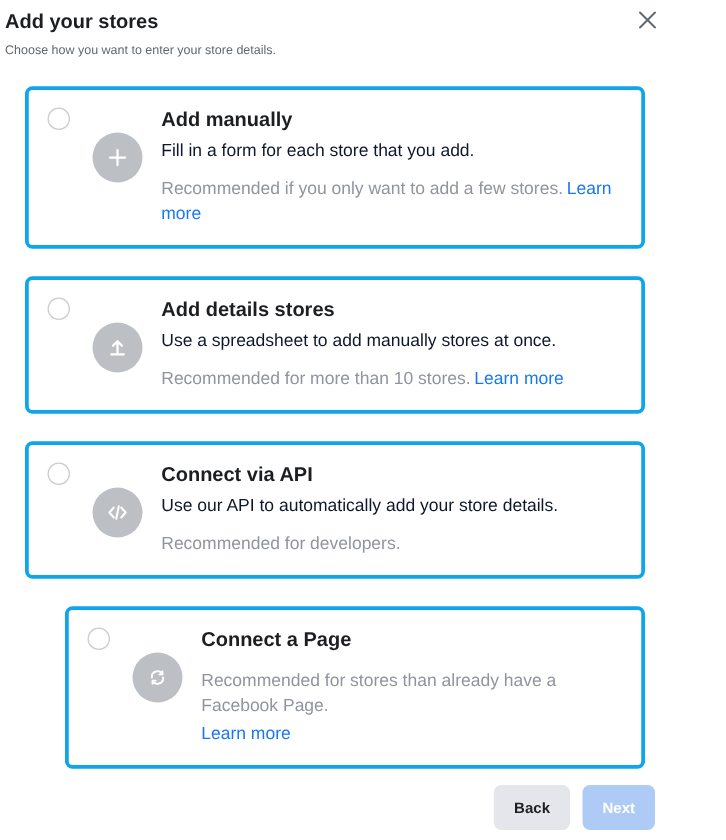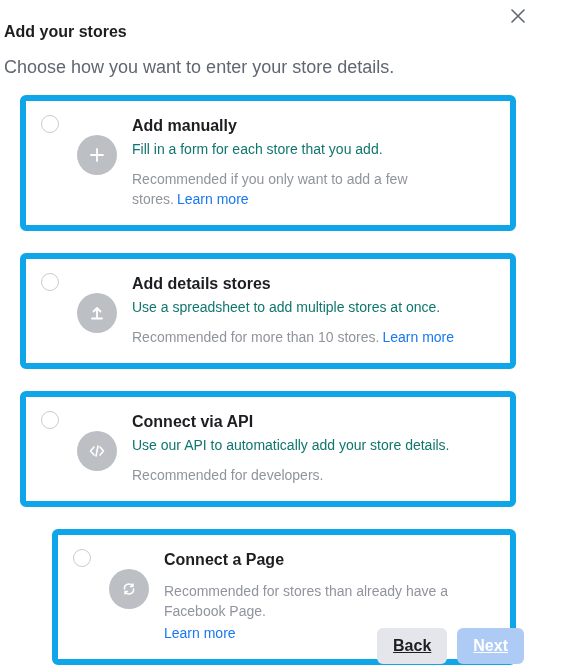--- a/index.html
+++ b/index.html
@@ -1,36 +1,36 @@
 <!DOCTYPE html>
 <html><head>
 <meta charset="utf-8">
 <style>
   * { box-sizing: border-box; margin: 0; padding: 0; }
   html, body { width: 581px; height: 672px; font-family: Helvetica, Arial, sans-serif; background: #fff; color: #1c1e21; }
-  .dialog { position: relative; width: 536px; height: 672px; padding: 19px 4px 0 4px; }
+  .dialog { position: relative; width: 536px; height: 672px; padding: 5px 4px 0 4px; }
   .header { padding: 2px 0 0 0; }
   .title { font-size: 16px; font-weight: 700; color: #1c1e21; line-height: 22px; }
-  .subtitle { font-size: 18px; color: #606770; line-height: 20px; margin-top: 14px; }
+  .subtitle { font-size: 10px; color: #606770; line-height: 20px; margin-top: 2px; }
   .close { position: absolute; top: 6px; right: 8px; width: 20px; height: 20px; cursor: pointer; color: #606770; display:flex; align-items:center; justify-content:center;}
   .options { padding: 18px 16px 0 16px; }
-  .card { border: 6px solid #0ea5e9; border-radius: 6px; padding: 14px 18px 16px 12px; margin-bottom: 22px; display: flex; gap: 14px; cursor: pointer; background:#fff; }
+  .card { border: 3px solid #0ea5e9; border-radius: 6px; padding: 14px 18px 16px 12px; margin-bottom: 22px; display: flex; gap: 14px; cursor: pointer; background:#fff; }
   .card:last-of-type { margin-bottom: 0; margin-left: 32px; }
   .radio-col { flex: 0 0 24px; display:flex; justify-content:center; }
   .radio { width: 18px; height: 18px; border: 1px solid #c9ccd1; border-radius: 50%; background: #fff; margin-top: 0px; }
   .icon-col { flex: 0 0 42px; display:flex; justify-content:center; align-items:flex-start; padding-top: 20px;}
   .icon-circle { width: 40px; height: 40px; background: #bcc0c4; border-radius: 50%; display:flex; align-items:center; justify-content:center; color:#fff; }
   .text-col { flex: 1; }
   .opt-title { font-size: 16px; font-weight: 700; color: #1c1e21; line-height: 22px; }
-  .opt-desc { font-size: 14px; color: #0f766e; line-height: 20px; margin-top: 2px; }
+  .opt-desc { font-size: 14px; color: #0f172a; line-height: 20px; margin-top: 2px; }
   .opt-hint { font-size: 14px; color: #90949c; line-height: 20px; margin-top: 10px; }
   .learn { color: #1877f2; font-size: 14px; cursor:pointer; margin-left: 3px;}
   .learn-block { color: #1877f2; font-size: 14px; cursor:pointer; display:block; margin-top:2px;}
   .footer { position: absolute; bottom: 8px; right: 12px; display:flex; gap: 10px; }
-  .btn { height: 36px; padding: 0 16px; border-radius: 6px; font-size: 16px; font-weight: 600; border:none; cursor:pointer; display:flex; align-items:center; justify-content:center;text-decoration:underline;}
+  .btn { height: 36px; padding: 0 16px; border-radius: 6px; font-size: 12px; font-weight: 600; border:none; cursor:pointer; display:flex; align-items:center; justify-content:center;}
   .btn-back { background: #e4e6eb; color: #1c1e21; }
   .btn-next { background: #aecbf5; color: #fff; }
 </style>
 </head>
 <body>
 
 <div class="dialog">
 
   <div class="close">
     <svg width="14" height="14" viewBox="0 0 14 14">
@@ -69,21 +69,21 @@
         </div>
       <div class="icon-col">
         <div class="icon-circle">
           <svg width="16" height="16" viewBox="0 0 16 16">
               <path d="M8 12 V3 M8 3 L4.5 6.5 M8 3 L11.5 6.5 M3 13.5 H13" stroke="#fff" stroke-width="1.8" stroke-linecap="round" stroke-linejoin="round" fill="none"></path>
             </svg>
         </div>
       </div>
       <div class="text-col">
         <div class="opt-title">Add details stores</div>
-        <div class="opt-desc">Use a spreadsheet to add multiple stores at once.</div>
+        <div class="opt-desc">Use a spreadsheet to add manually stores at once.</div>
         <div class="opt-hint"><span>Recommended for more than 10 stores.</span><span class="learn">Learn more</span></div>
       </div>
     </div>
 
     <div class="card">
       <div class="radio-col">
           <div class="radio"></div>
         </div>
       <div class="icon-col">
         <div class="icon-circle">

